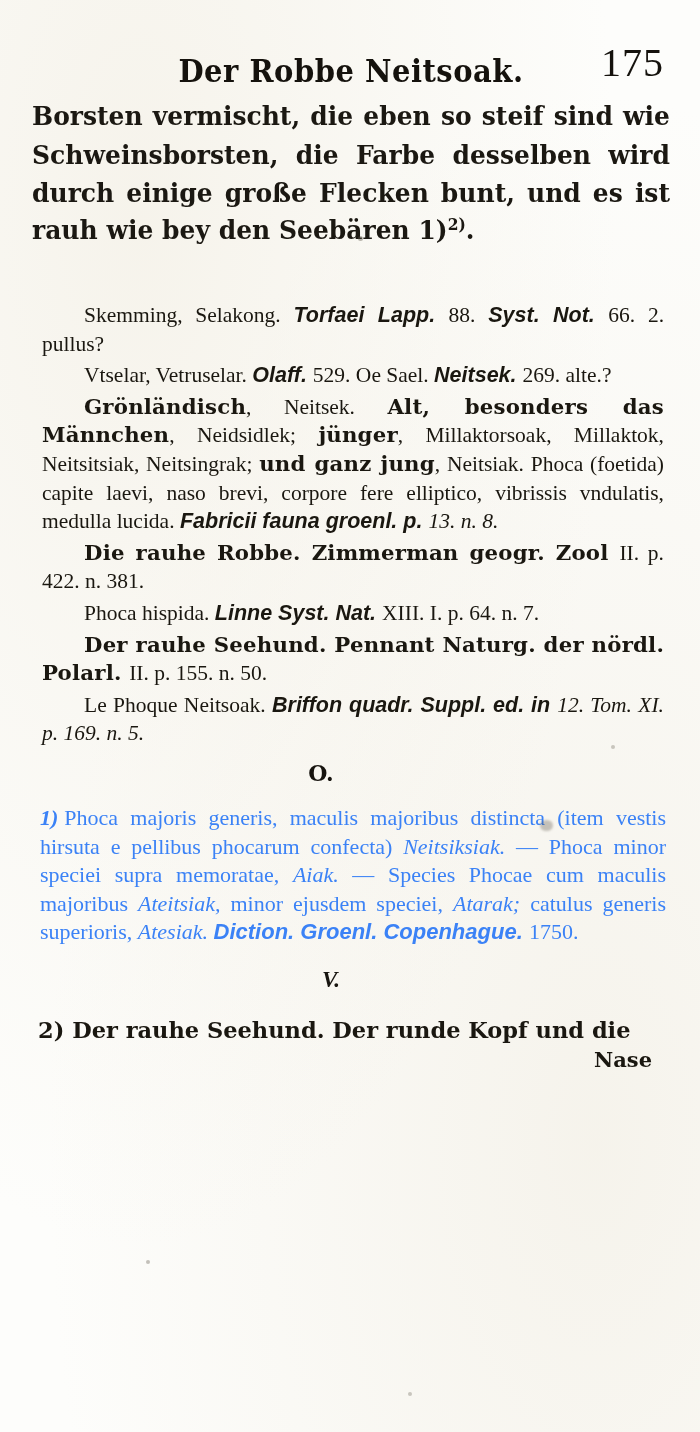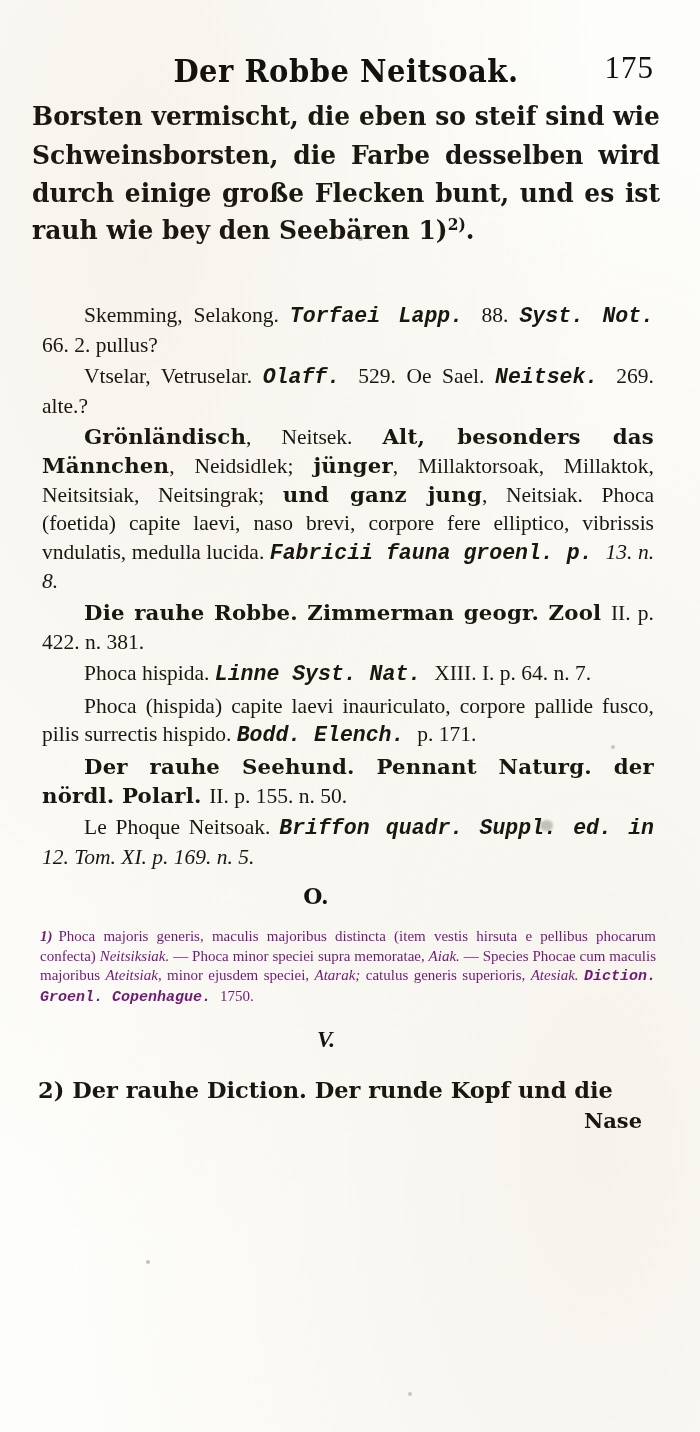--- a/index.html
+++ b/index.html
@@ -28,21 +28,21 @@
     content: "";
     position: absolute;
     inset: 0;
     background:
       radial-gradient(ellipse at 20% 15%, rgba(240,235,222,0.55), rgba(255,255,255,0) 60%),
       radial-gradient(ellipse at 85% 80%, rgba(238,233,220,0.5), rgba(255,255,255,0) 65%);
     pointer-events: none;
   }
   .content {
     position: relative;
-    padding: 36px 40px 0 32px;
+    padding: 36px 30px 0 32px;
   }
   
   .header {
     display: flex;
     align-items: flex-end;
     justify-content: center;
     position: relative;
     height: 52px;
     margin-bottom: 6px;
   }
@@ -53,21 +53,21 @@
     letter-spacing: 0.5px;
     color: #15120d;
     text-align: center;
     transform: scaleY(1.08);
   }
   .page-number {
     position: absolute;
     right: 6px;
     bottom: 2px;
     font-family: "Liberation Serif", serif;
-    font-size: 31px;
+    font-size: 40px;
     letter-spacing: 1px;
     color: #15120d;
   }
   .lead-paragraph {
     font-family: "DejaVu Serif", serif;
     font-weight: 700;
     font-size: 25px;
     line-height: 1.47;
     color: #1b1812;
     text-align: justify;
@@ -91,21 +91,21 @@
     margin-bottom: 3px;
     text-align: justify;
     color: #1a1710;
   }
   .rom { font-family: "Liberation Serif", serif; }
   .ital {
     font-family: "Liberation Serif", serif;
     font-style: italic;
   }
   .bold-ital {
-    font-family: Liberation Mono, monospace;
+    font-family: Liberation Sans, sans-serif;
     font-style: italic;
     font-weight: 700;
   }
   .frk {
     font-family: "DejaVu Serif", serif;
     font-weight: 700;
     font-size: 0.99em;
     letter-spacing: 0.2px;
     margin-top: 41px;
   }
@@ -116,25 +116,25 @@
     font-size: 22px;
     margin-top: 12px;
     padding-right: 60px;
   }
   
   .footnotes {
     margin-top: 18px;
     padding: 0 4px 0 8px;
   }
   .footnote {
-    font-size: 15px;
+    font-size: 22px;
     line-height: 1.3;
     text-align: justify;
     margin-bottom: 20px;
-    color: #701a75;
+    color: #3b82f6;
   }
   .footnote .marker {
     font-family: "Liberation Serif", serif;
     font-weight: 700;
     font-style: italic;
     margin-right: 6px;
   }
   .sig-v {
     text-align: center;
     font-family: "Liberation Serif", serif;
@@ -182,36 +182,35 @@
     <p class="lead-paragraph">
       <span>Borsten vermischt, die eben so steif sind wie Schweinsborsten, die Farbe desselben wird durch einige große Flecken bunt, und es ist rauh wie bey den Seebären 1)</span><sup>2)</sup><span>.</span>
     </p>
 
     <div class="syn-block">
         <div class="syn-entry"><span class="rom">Skemming, Selakong. </span><span class="bold-ital">Torfaei Lapp. </span><span class="rom">88. </span><span class="bold-ital">Syst. Not. </span><span class="rom">66. 2. pullus?</span></div>
         <div class="syn-entry"><span class="rom">Vtselar, Vetruselar. </span><span class="bold-ital">Olaff. </span><span class="rom">529. Oe Sael. </span><span class="bold-ital">Neitsek. </span><span class="rom">269. alte.?</span></div>
         <div class="syn-entry"><span class="frk">Grönländisch</span><span class="rom">, Neitsek. </span><span class="frk">Alt, besonders das Männchen</span><span class="rom">, Neidsidlek; </span><span class="frk">jünger</span><span class="rom">, Millaktorsoak, Millaktok, Neitsitsiak, Neitsingrak; </span><span class="frk">und ganz jung</span><span class="rom">, Neitsiak. Phoca (foetida) capite laevi, naso brevi, corpore fere elliptico, vibrissis vndulatis, medulla lucida. </span><span class="bold-ital">Fabricii fauna groenl. p. </span><span class="ital">13. n. 8.</span></div>
         <div class="syn-entry"><span class="frk">Die rauhe Robbe. Zimmerman geogr. Zool </span><span class="rom">II. p. 422. n. 381.</span></div>
         <div class="syn-entry"><span class="rom">Phoca hispida. </span><span class="bold-ital">Linne Syst. Nat. </span><span class="rom">XIII. I. p. 64. n. 7.</span></div>
-        <div class="syn-entry"><span class="rom">Phoca (hispida) capite laevi inauriculato, corpore pallide fusco, pilis surrectis hispido. </span><span class="bold-ital">Bodd. Elench. </span><span class="rom">p. 171.</span></div>
         <div class="syn-entry"><span class="frk">Der rauhe Seehund. Pennant Naturg. der nördl. Polarl. </span><span class="rom">II. p. 155. n. 50.</span></div>
         <div class="syn-entry"><span class="rom">Le Phoque Neitsoak. </span><span class="bold-ital">Briffon quadr. Suppl. ed. in </span><span class="ital">12. Tom. XI. p. 169. n. 5.</span></div>
       </div>
 
     <div class="signature">O.</div>
 
     <div class="footnotes">
         <div class="footnote"><span class="marker">1)</span><span class="rom">Phoca majoris generis, maculis majoribus distincta (item vestis hirsuta e pellibus phocarum confecta) </span><span class="ital">Neitsiksiak.</span><span class="rom"> — Phoca minor speciei supra memoratae, </span><span class="ital">Aiak.</span><span class="rom"> — Species Phocae cum maculis majoribus </span><span class="ital">Ateitsiak,</span><span class="rom"> minor ejusdem speciei, </span><span class="ital">Atarak;</span><span class="rom"> catulus generis superioris, </span><span class="ital">Atesiak.</span><span class="rom"> </span><span class="bold-ital">Diction. Groenl. Copenhague. </span><span class="rom">1750.</span></div>
       </div>
 
     <div class="sig-v">V.</div>
 
     <div class="footnote-fraktur">
       <span>2)</span>
-      <span>Der rauhe Diction. Der runde Kopf und die</span>
+      <span>Der rauhe Seehund. Der runde Kopf und die</span>
     </div>
 
     <div class="catchword">Nase</div>
   </div>
 
   <span class="sp1"></span>
   <span class="sp2"></span>
   <span class="sp3"></span>
   <span class="sp4"></span>
   <span class="sp5"></span>

